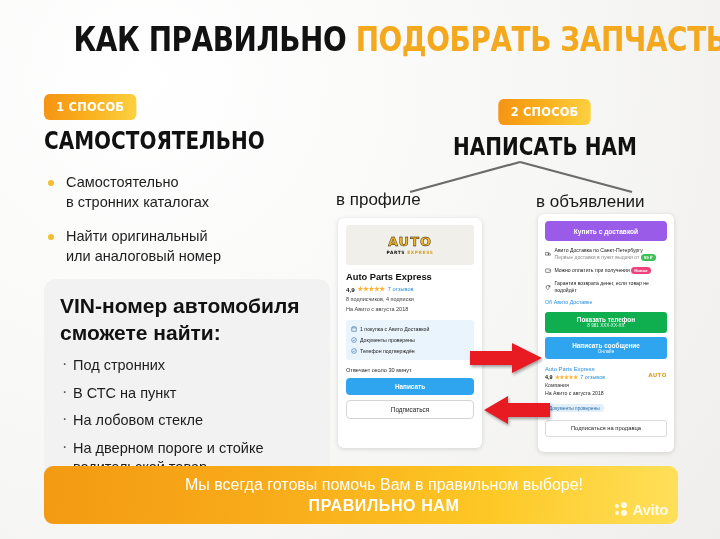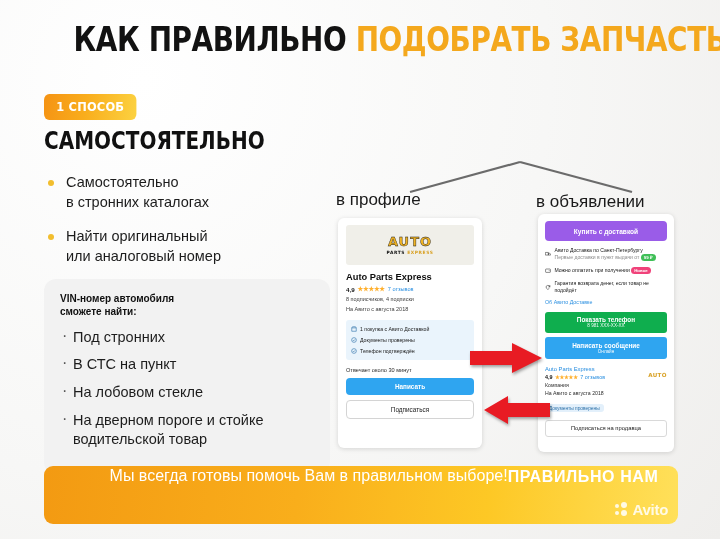--- a/index.html
+++ b/index.html
@@ -89,21 +89,21 @@
   
   .vin-card {
     position: absolute;
     left: 44px; top: 279px;
     width: 286px;
     background: #f2f2f2;
     border-radius: 12px;
     padding: 14px 16px 16px;
   }
   .vin-title {
-    font-size: 10px;
+    font-size: 21px;
     font-weight: bold;
     color: #111111;
     line-height: 1.28;
     margin-bottom: 9px;
   }
   .vin-list { list-style: none; }
   .vin-list li {
     position: relative;
     padding-left: 13px;
     font-size: 14.5px;
@@ -338,22 +338,22 @@
   .arrow-right { left: 470px; top: 343px; width: 72px; height: 30px; }
   .arrow-left  { left: 484px; top: 396px; width: 66px; height: 28px; }
 
   
   .banner {
     position: absolute;
     left: 44px; top: 466px;
     width: 634px; height: 58px;
     border-radius: 9px;
     background: linear-gradient(95deg, #f39a12 0%, #f9ae1b 40%, #fdc825 70%, #ffe05a 100%);
-    display: flex; flex-direction: row;
-    align-items: flex-start; justify-content: center;
+    display: flex; flex-direction: column;
+    align-items: center; justify-content: center;
     overflow: hidden;
     padding-left: 46px;
   }
   .banner .l1 { color: #ffffff; font-size: 16px; line-height: 1.25; }
   .banner .l2 { color: #ffffff; font-size: 16px; font-weight: bold; letter-spacing: 0.6px; margin-top: 2px; }
 
   .watermark {
     position: absolute;
     right: 10px; bottom: 6px;
     display: flex; align-items: center; gap: 3px;
@@ -391,20 +391,24 @@
 сможете найти:</div>
     <ul class="vin-list">
       <li style="white-space:pre-line">Под стронних</li>
       <li style="white-space:pre-line">В СТС на пункт</li>
       <li style="white-space:pre-line">На лобовом стекле</li>
       <li style="white-space:pre-line">На дверном пороге и стойке
 водительской товар</li>
     </ul>
   </div>
 
+  <div class="right-head">
+    <div class="badge badge-2">2 СПОСОБ</div>
+    <div class="head-2">НАПИСАТЬ НАМ</div>
+  </div>
 
   <svg class="branch" viewBox="0 0 340 36">
     <path d="M170 2 L60 32" stroke="#6b6b6b" stroke-width="2.2" fill="none"></path>
     <path d="M170 2 L282 32" stroke="#6b6b6b" stroke-width="2.2" fill="none"></path>
   </svg>
 
   <div class="sub-label sub-profile">в профиле</div>
   <div class="sub-label sub-ad">в объявлении</div>
 
   <div class="mock mock-profile">

